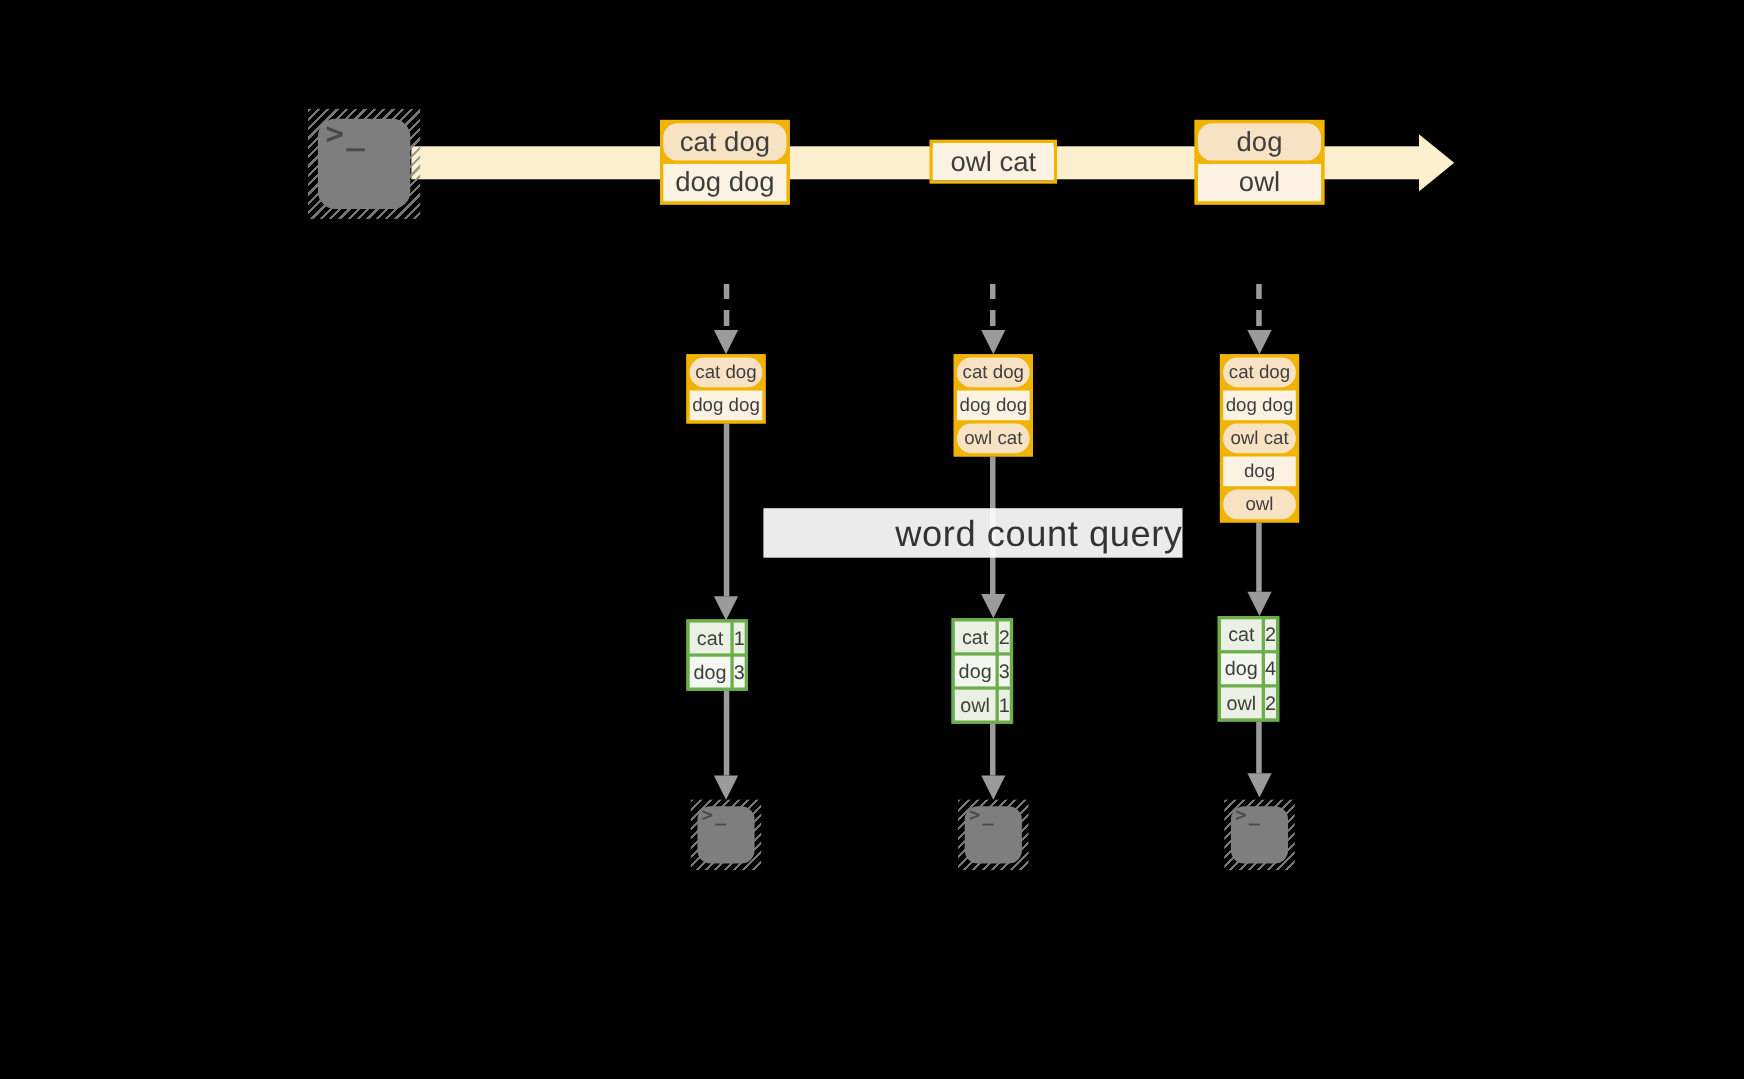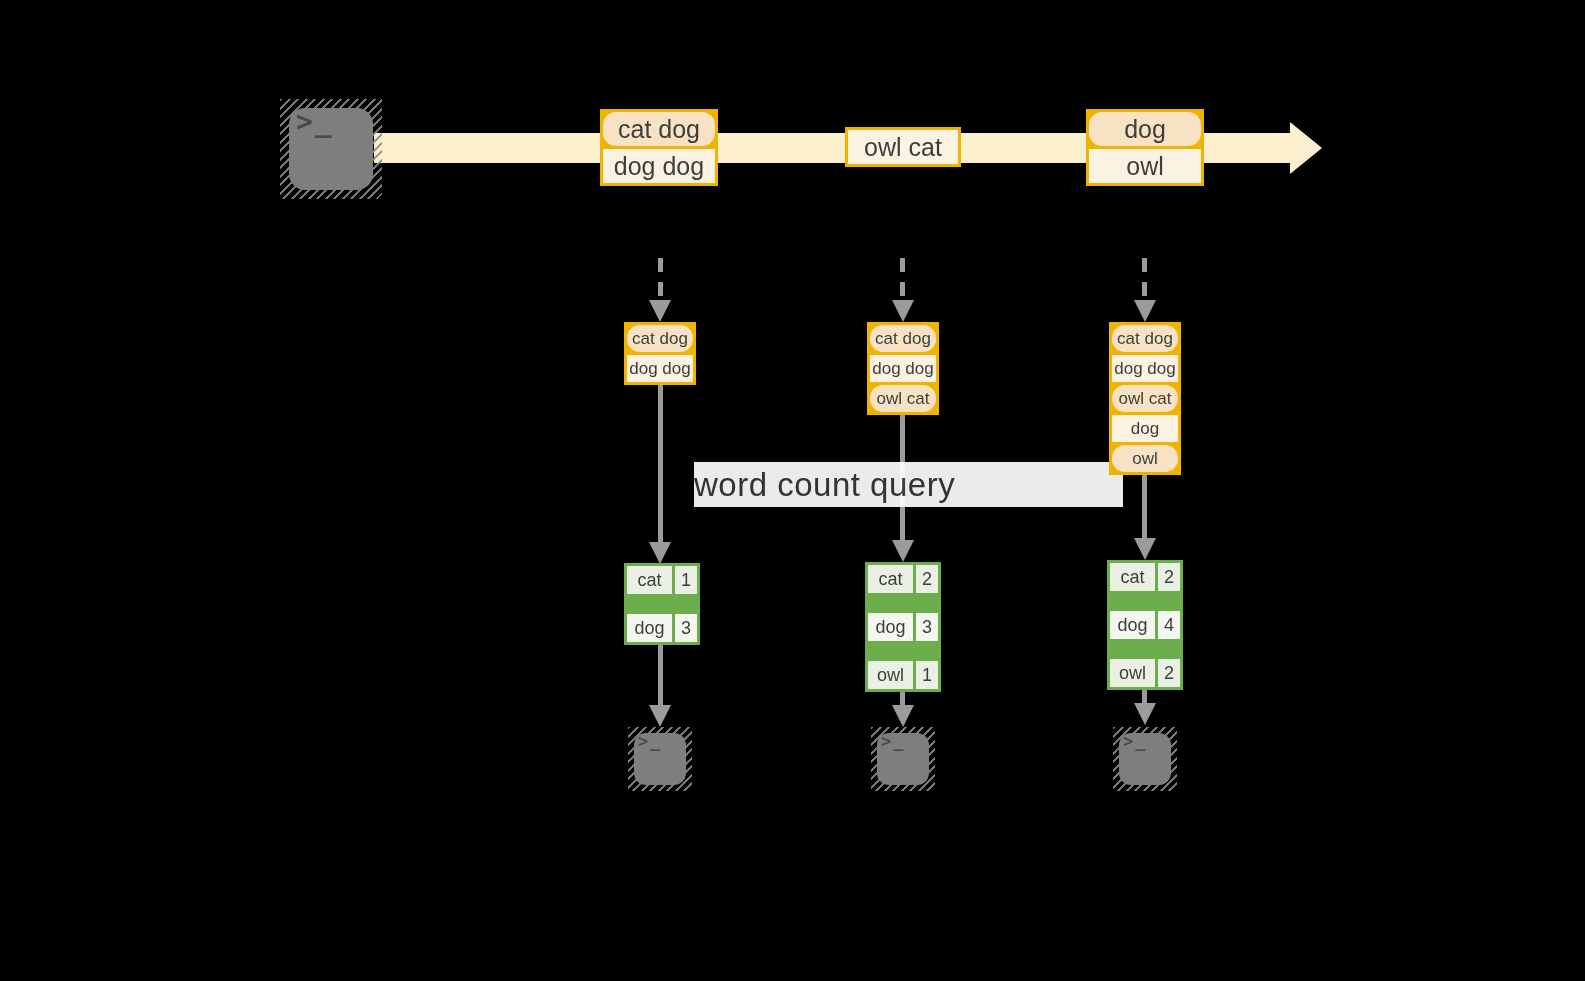--- a/index.html
+++ b/index.html
@@ -32,27 +32,27 @@
   .obox.big .orow{height:34px;font-size:25px;}
   .obox.mini .orow{height:27px;font-size:17px;}
   
   .vline{position:absolute;width:5px;background:var(--arrow-gray,#9b9b9b);z-index:3;}
   .vdash{position:absolute;width:5px;z-index:3;
     background:repeating-linear-gradient(180deg,var(--arrow-gray,#9b9b9b) 0 14px,transparent 14px 24px);}
   .ahead{position:absolute;width:0;height:0;z-index:3;
     border-left:11px solid transparent;border-right:11px solid transparent;
     border-top:22px solid var(--arrow-gray,#9b9b9b);}
   
-  .qband{position:absolute;left:694px;top:462px;width:429px;height:45px;
+  .qband{position:absolute;left:694px;top:462px;width:381px;height:45px;
     background:var(--query-band,#fff);opacity:.92;z-index:5;
-    display:flex;align-items:center;justify-content:flex-start;}
+    display:flex;align-items:center;justify-content:flex-end;}
   .qband span{font-size:33px;color:#383838;letter-spacing:.5px;}
   
-  .gtable{position:absolute;width:76px;border:3px solid var(--green,#6cae4b);
-    background:var(--green,#6cae4b);display:flex;flex-direction:column;gap:20px;z-index:6;}
+  .gtable{position:absolute;width:56px;border:3px solid var(--green,#6cae4b);
+    background:var(--green,#6cae4b);display:flex;flex-direction:column;gap:3px;z-index:6;}
   .grow{display:flex;gap:3px;height:28px;}
   .gcell{display:flex;align-items:center;justify-content:center;color:var(--ink,#3e3e3e);
     font-size:18px;background:var(--count-cell,#eaf0e3);}
   .grow.lt .gcell{background:var(--count-cell-light,#f4f7f0);}
   .gword{width:45px;}
   .gnum{flex:1;}
 </style>
 </head>
 <body>
 

